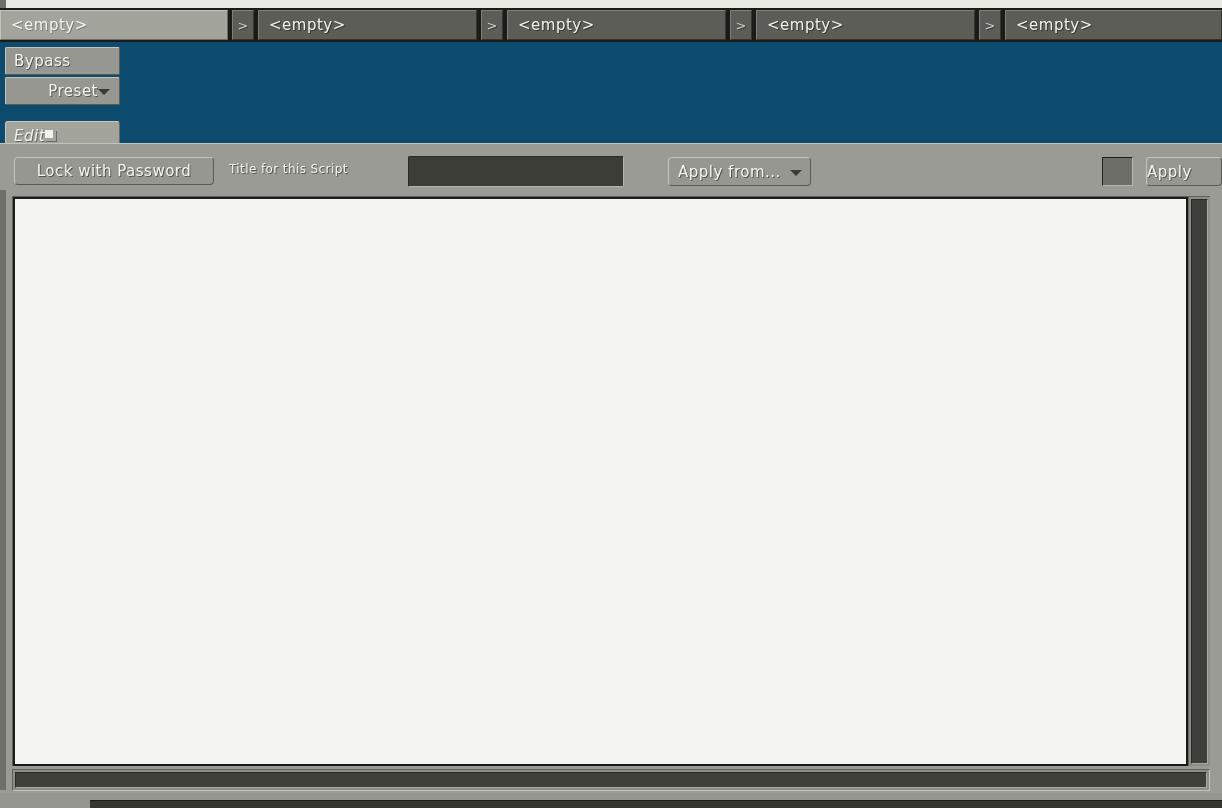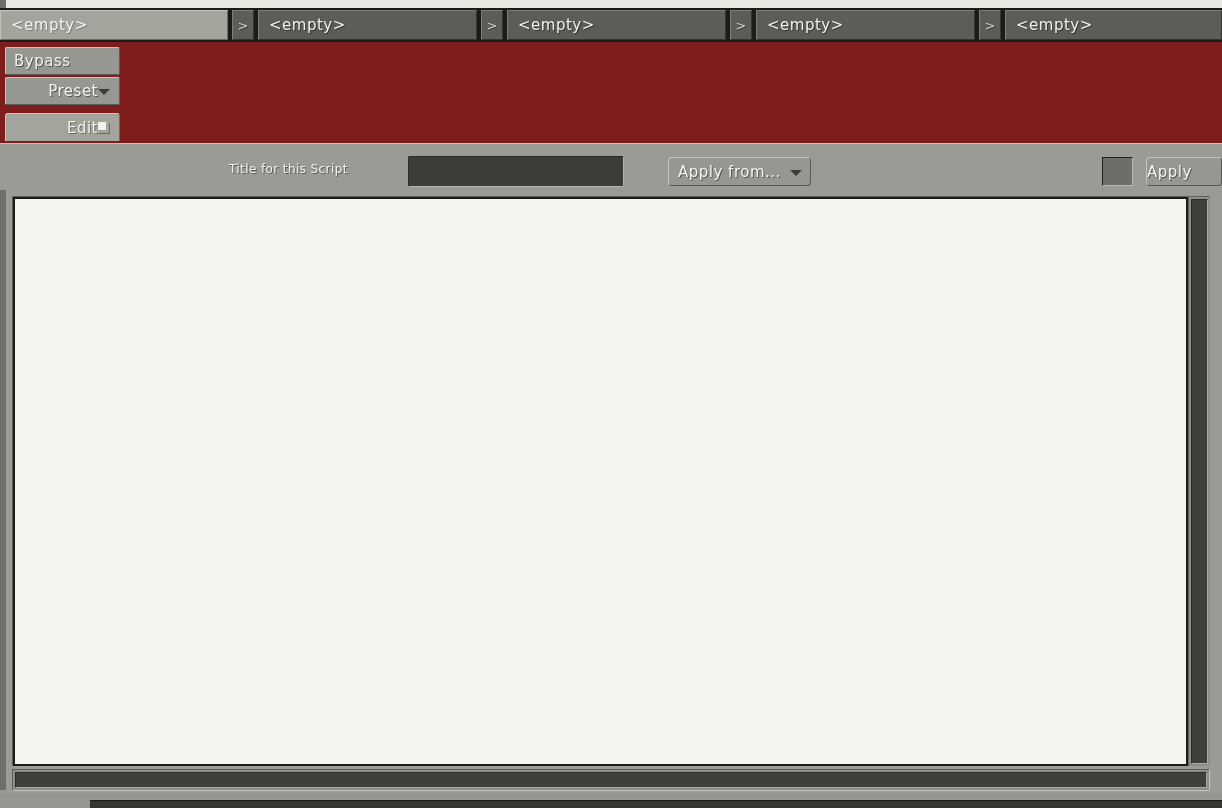--- a/index.html
+++ b/index.html
@@ -12,21 +12,21 @@
   }
   body {
     font-family: "DejaVu Sans", sans-serif;
     -webkit-font-smoothing: none;
     font-smooth: never;
   }
   #app {
     position: relative;
     width: 1222px;
     height: 808px;
-    background: #7f1d1d;
+    background: #0c4a6e;
   }
 
   
   .top-strip {
     position: absolute;
     left: 0; top: 0;
     width: 1222px; height: 8px;
     background: #e9e9e1;
     border-bottom: 1px solid #1b1c18;
   }
@@ -135,38 +135,39 @@
     width: 0; height: 0;
     border-left: 6px solid transparent;
     border-right: 6px solid transparent;
     border-top: 6px solid #3a3b34;
     margin-top: 2px;
   }
 
   
   .edit-tab {
     position: absolute;
-    left: 5px; top: 113px;
+    left: 5px; top: 121px;
     width: 115px; height: 28px;
     background: #a3a49c;
     border-top: 1px solid #c7c8c0;
     border-left: 1px solid #c7c8c0;
     border-right: 1px solid #6a6b64;
     border-top-left-radius: 3px;
     border-top-right-radius: 3px;
     box-sizing: border-box;
     display: flex;
     align-items: center;
-    justify-content: flex-end;
+    justify-content: flex-start;
     padding: 0 10px 0 8px;
     color: #f4f4ee;
     text-shadow: 1px 1px 0 rgba(0,0,0,0.4);
     font-size: 15px;
     letter-spacing: 0.5px;
     cursor: pointer;
+    font-style: italic;
   }
   .edit-glyph {
     width: 11px; height: 11px;
     background: #f2f2ec;
     box-shadow: inset -3px -3px 0 0 #a3a49c, 1px 1px 0 rgba(0,0,0,0.35);
   }
 
   
   .panel {
     position: absolute;
@@ -393,20 +394,23 @@
   </div>
 
   <div class="edit-tab">
     <span>Edit</span>
     <span class="edit-glyph"></span>
   </div>
 
   <div class="panel"></div>
   <div class="left-rail"></div>
 
+  <div class="btn lock-btn">
+    <span>Lock with Password</span>
+  </div>
 
   <div class="script-title-label">Title for this Script</div>
 
   <div class="field script-title-input" placeholder=""></div>
 
   <div class="btn apply-from-btn">
     <span>Apply from...</span>
     <span class="caret-down"></span>
   </div>
 

